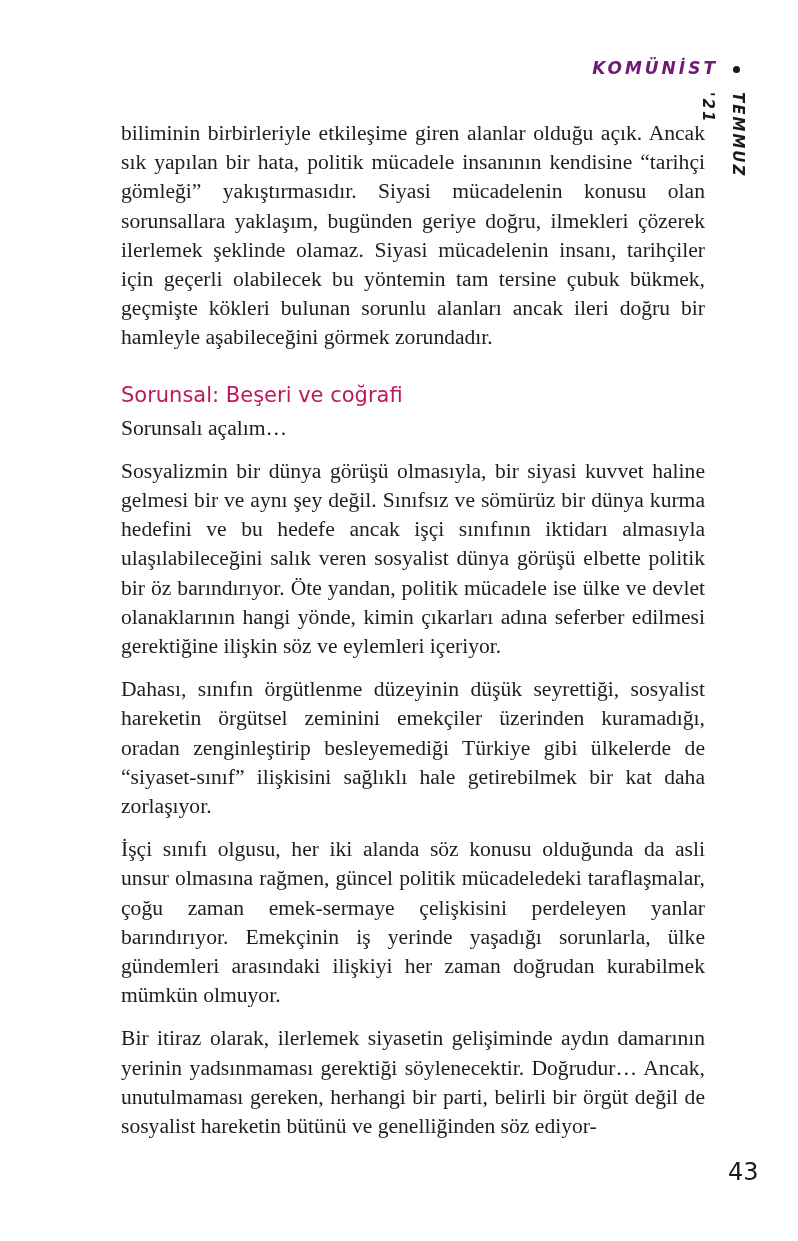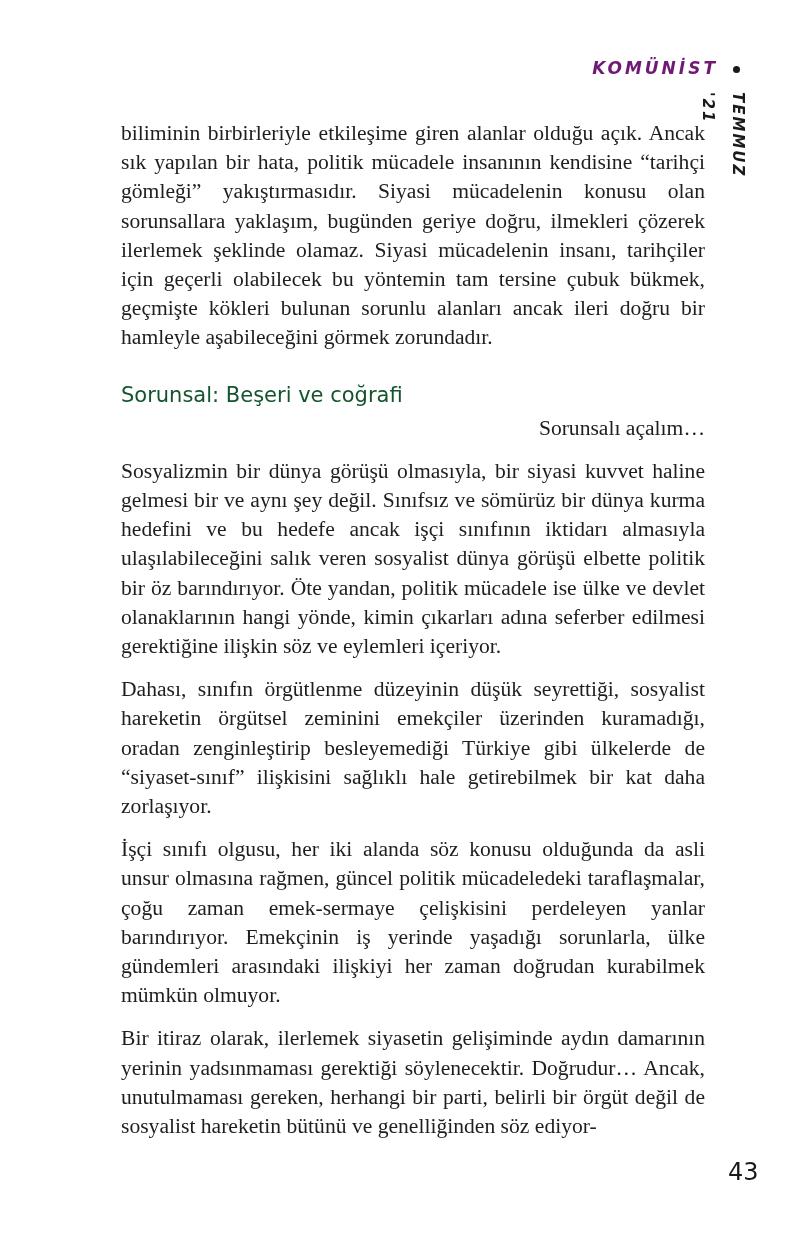--- a/index.html
+++ b/index.html
@@ -68,25 +68,25 @@
     .content p.para {
       margin-bottom: 14px;
     }
     .section-title {
       font-family: "DejaVu Sans", sans-serif;
       font-size: 21px;
       font-weight: normal;
       margin: 27px 0 4px 0;
       line-height: 30px;
       text-align: left;
-      color: #14532d;
+      color: #be185d;
     }
     .intro {
       margin-bottom: 14px !important;
-      text-align: right;
+      text-align: left;
     }
     .page-number {
       position: absolute;
       top: 1158px;
       left: 728px;
       font-family: "DejaVu Sans", sans-serif;
       font-size: 24px;
       color: #1a1a1a;
     }
   </style>

